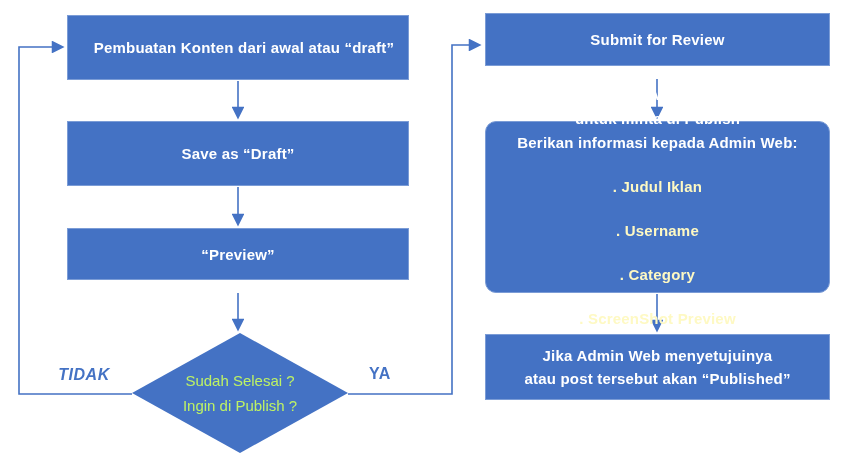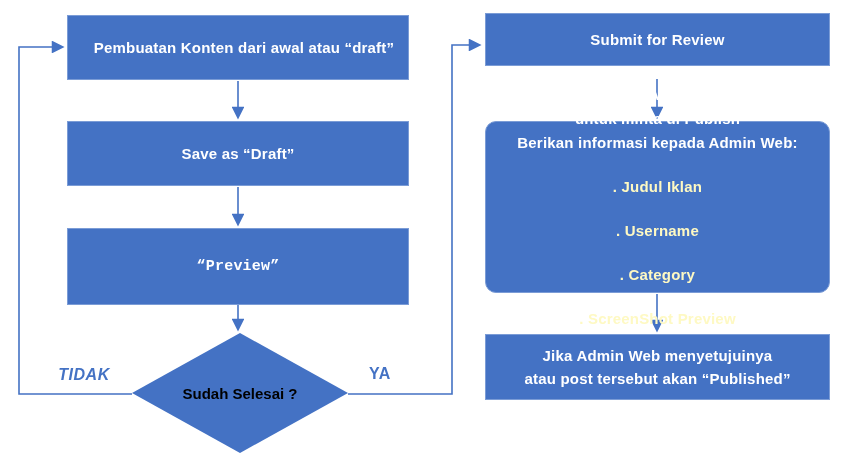--- a/index.html
+++ b/index.html
@@ -24,34 +24,34 @@
     font-size: 15px;
     letter-spacing: 0.2px;
     display: flex;
     flex-direction: column;
     align-items: center;
     justify-content: center;
     text-align: center;
   }
   #box-l1 { left: 67px;  top: 15px;  width: 342px; height: 65px; padding-left: 12px; }
   #box-l2 { left: 67px;  top: 121px; width: 342px; height: 65px; }
-  #box-l3 { left: 67px;  top: 228px; width: 342px; height: 77px; font-family: Liberation Mono, monospace; }
+  #box-l3 { left: 67px;  top: 228px; width: 342px; height: 52px; }
   #box-r1 { left: 485px; top: 13px;  width: 345px; height: 53px; }
   #box-r2 { left: 485px; top: 121px; width: 345px; height: 172px; border-radius: 11px; }
   #box-r3 { left: 485px; top: 334px; width: 345px; height: 66px; }
   #box-r2 .line { line-height: 24px; }
   #box-r3 .line { line-height: 23px; }
   .yellow { color: #fef9c3; margin-top: 20px; }
   #diamond {
     position: absolute;
     left: 132px; top: 333px; width: 216px; height: 120px;
     background: #4472C4;
     clip-path: polygon(50% 0%, 100% 50%, 50% 100%, 0% 50%);
-    color: #000000;
-    font-weight: 700;
+    color: #bef264;
+    font-weight: 400;
     font-size: 15px;
     display: flex;
     flex-direction: column;
     align-items: center;
     justify-content: center;
     text-align: center;
   }
   #diamond .line { line-height: 25px; }
   .branch-label {
     position: absolute;
@@ -98,20 +98,21 @@
   <div class="box" id="box-l2">
     <div class="line">Save as “Draft”</div>
   </div>
 
   <div class="box" id="box-l3">
     <div class="line">“Preview”</div>
   </div>
 
   <div id="diamond">
     <div class="line">Sudah Selesai ?</div>
+    <div class="line">Ingin di Publish ?</div>
   </div>
 
   <div class="branch-label" id="label-tidak">TIDAK</div>
   <div class="branch-label" id="label-ya">YA</div>
 
   <div class="box" id="box-r1">
     <div class="line">Submit for Review</div>
   </div>
 
   <div class="box" id="box-r2">

